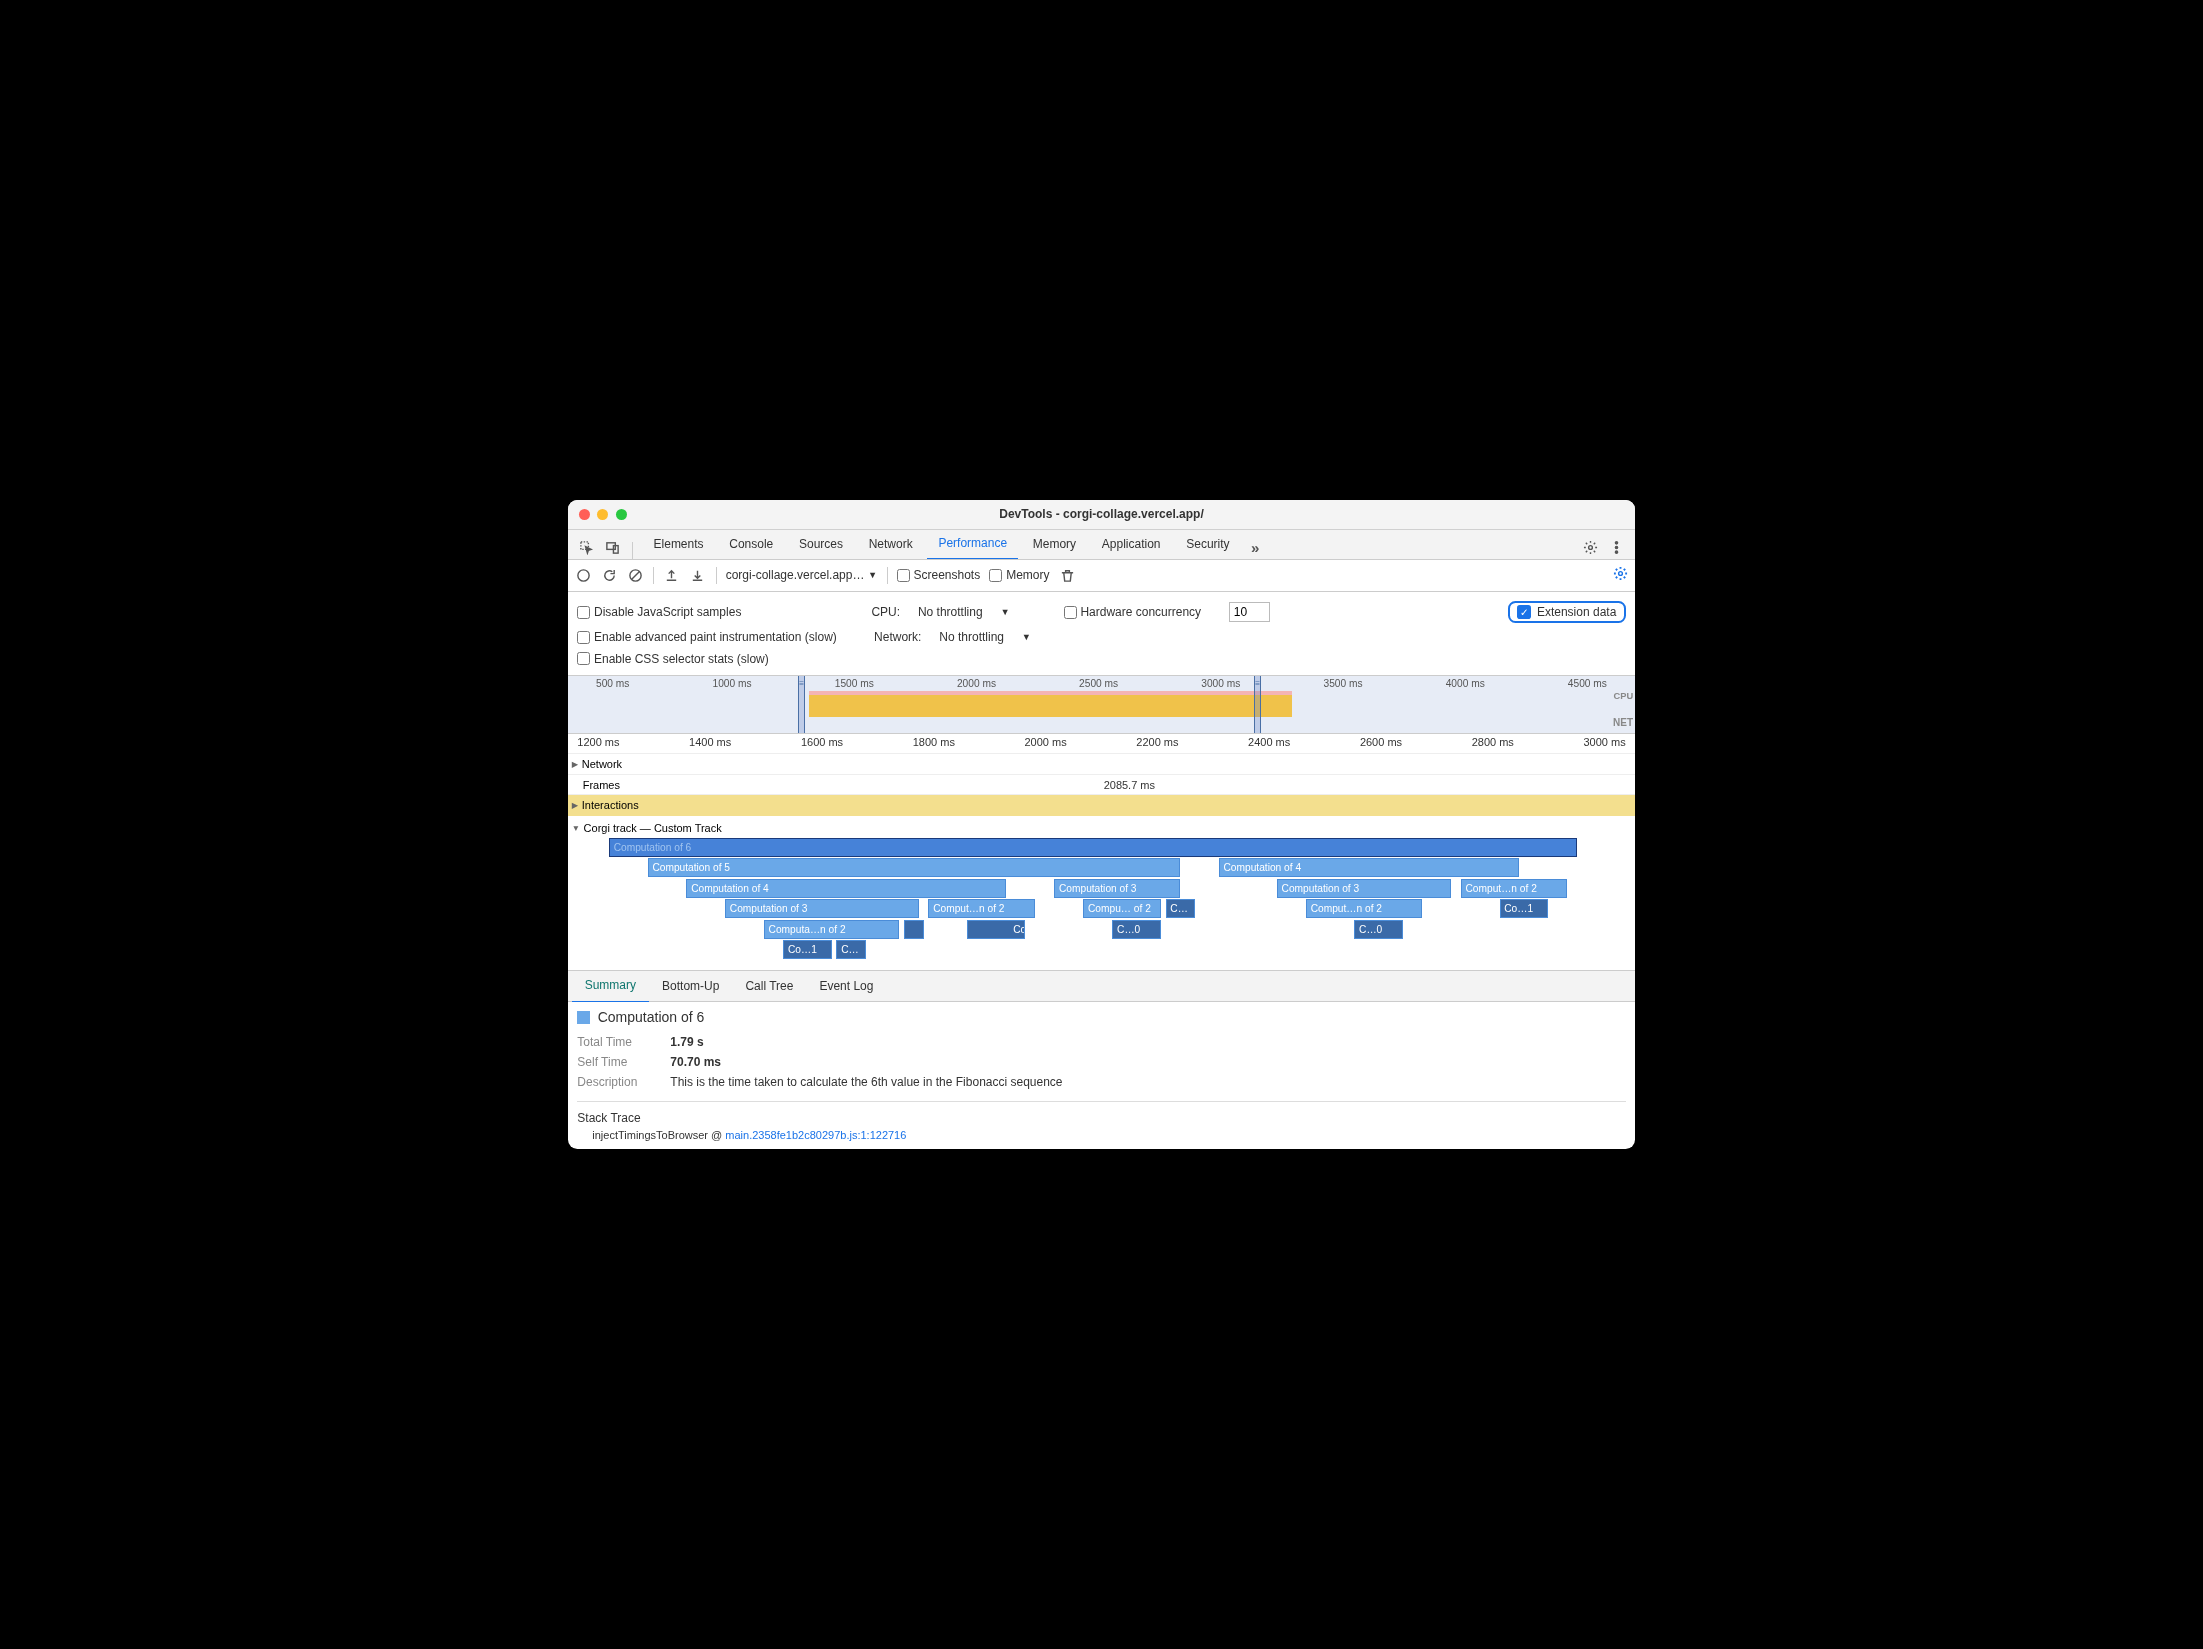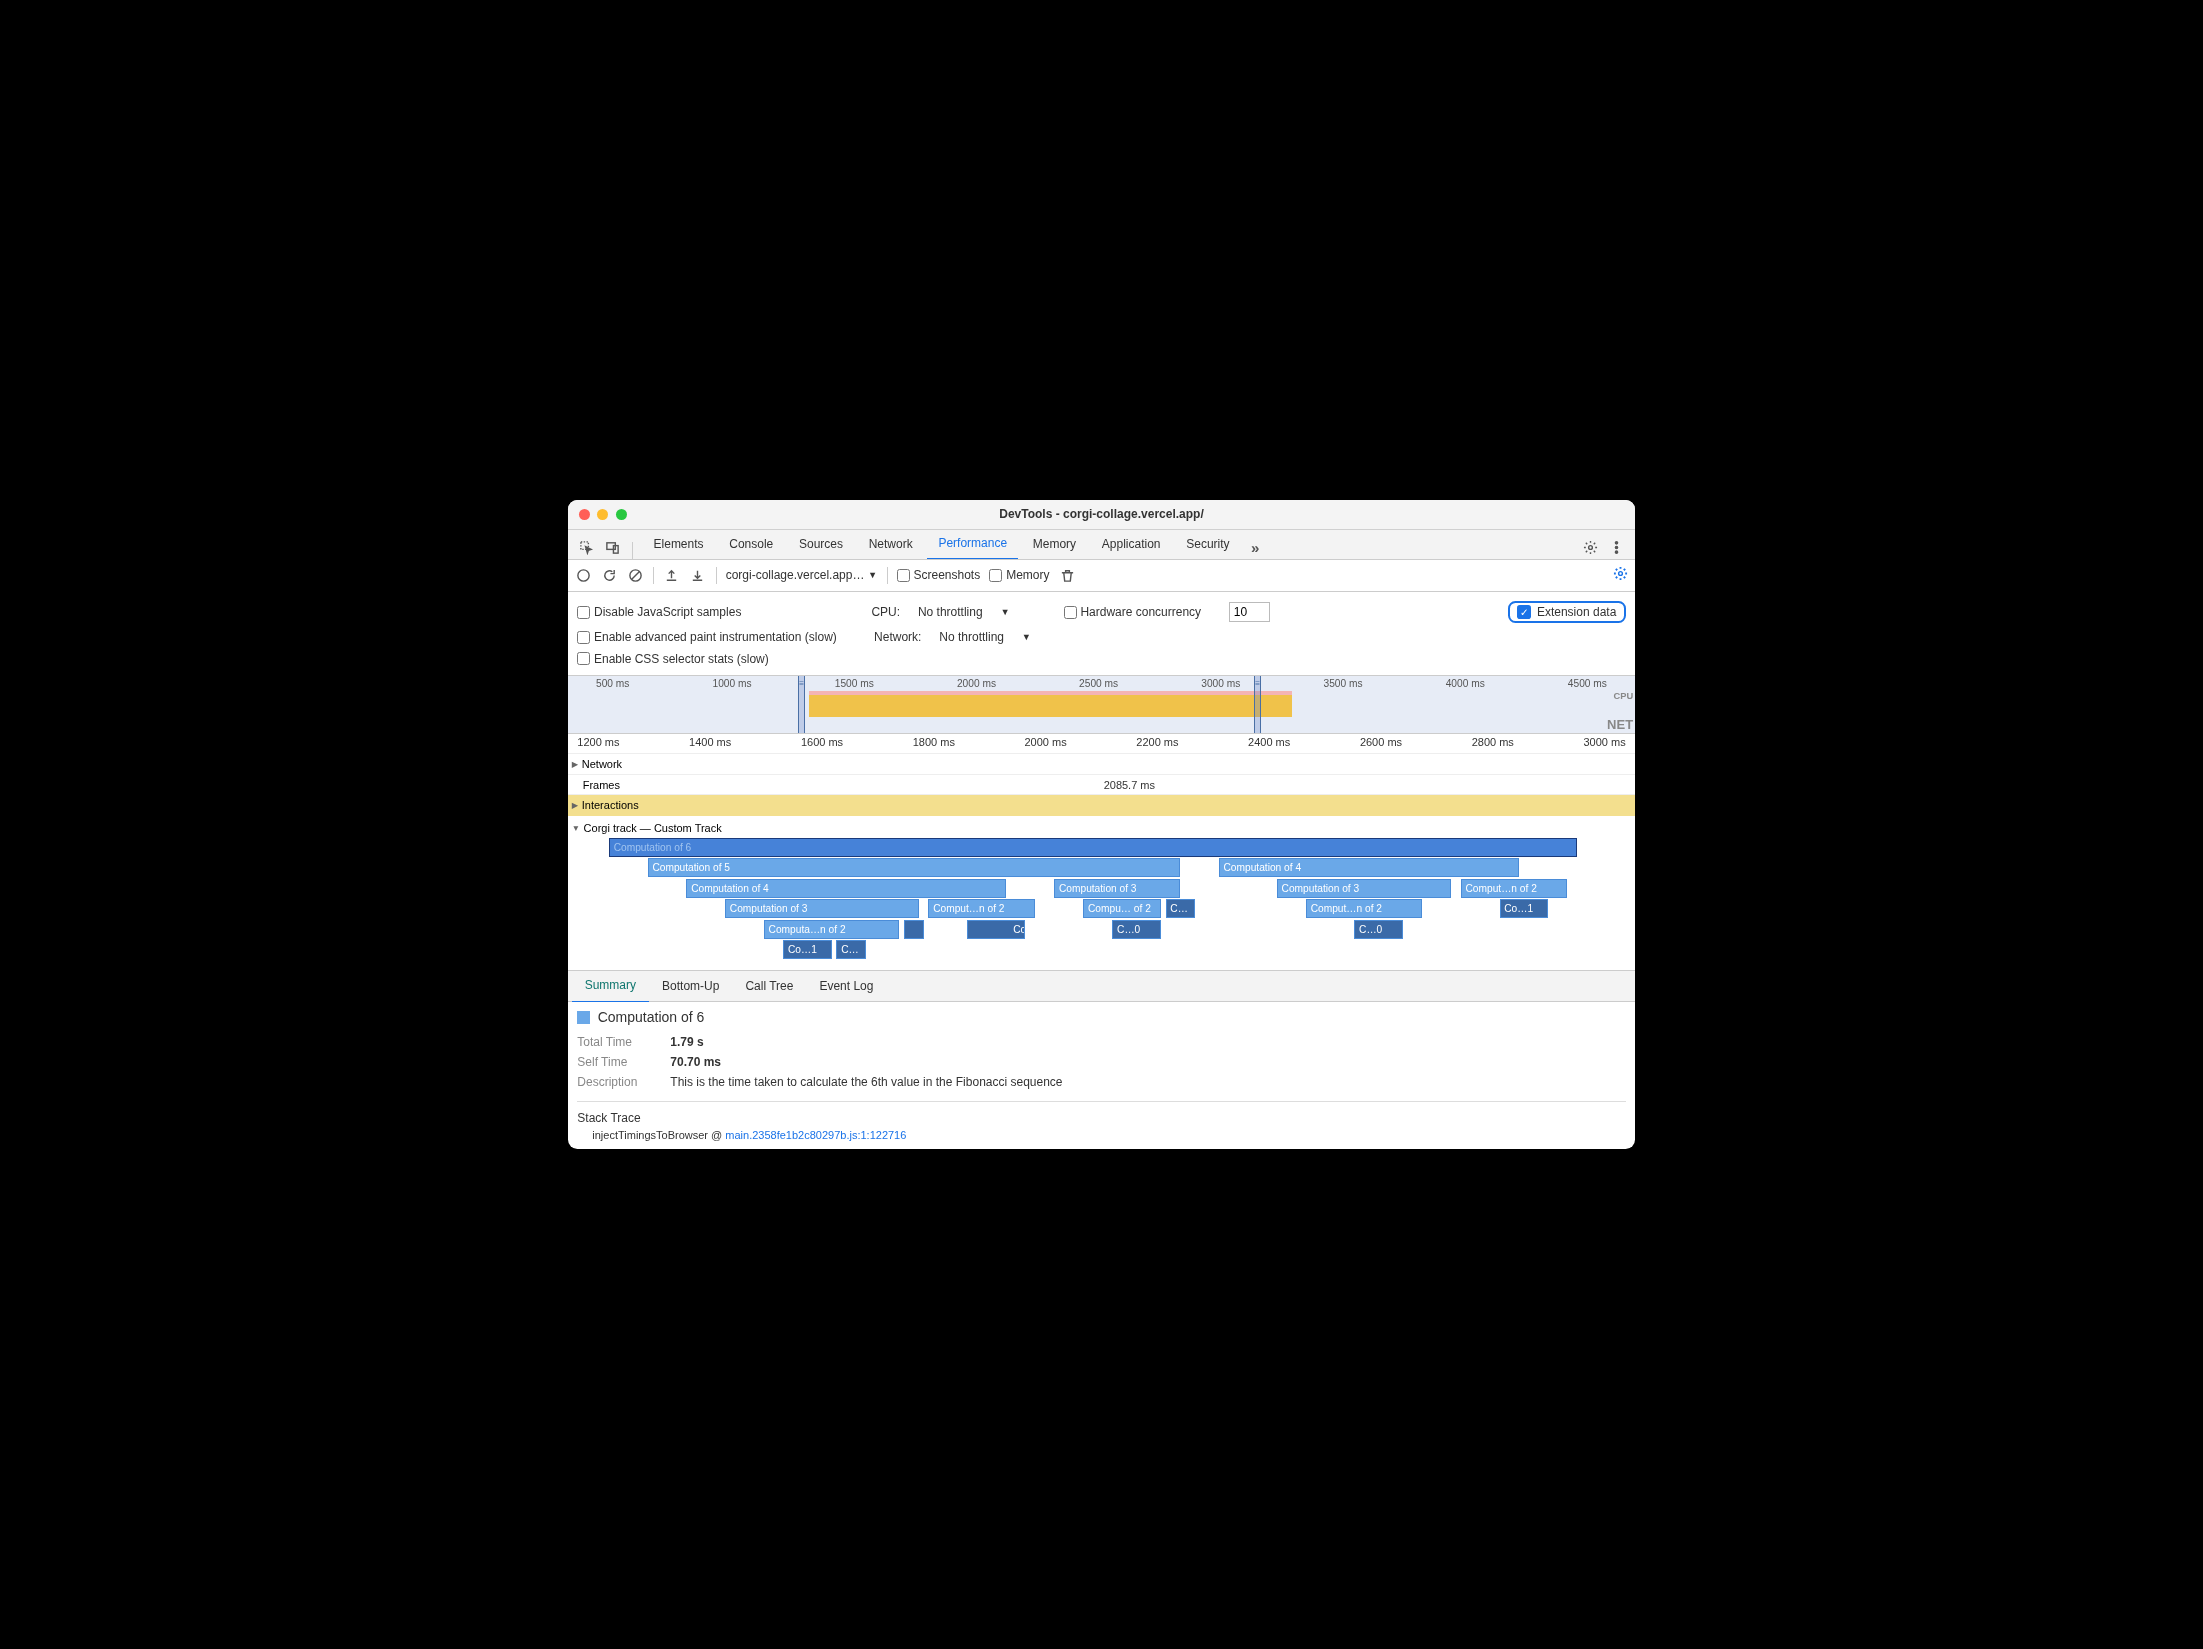--- a/index.html
+++ b/index.html
@@ -33,21 +33,21 @@
 .dropdown .arr{font-size:9.3px;color:#333}
 .numinput{width:41px;height:20.4px;border:0.9px solid #bbb;padding:0 3.7px;font-size:12px}
 .ext-highlight{border:2.8px solid #1a73e8;border-radius:7.4px;padding:1.9px 7.4px;display:flex;align-items:center;gap:5.6px;margin-left:auto}
 .ext-highlight .cb{width:14px;height:14px;background:#1a73e8;border-radius:2.8px;display:flex;align-items:center;justify-content:center;color:#fff;font-size:10.2px}
 .overview{height:58px;background:#e7ecf6;position:relative;border-bottom:0.9px solid #ccc}
 .ov-ticks{display:flex;justify-content:space-between;padding:1.9px 28px 0;font-size:10.2px;color:#555}
 .ov-flame{position:absolute;left:241px;right:343px;top:18.6px;height:22px;background:#f0c24a}
 .ov-pink{position:absolute;left:241px;right:343px;top:15px;height:3.7px;background:#f4b4b4}
 .ov-handle{position:absolute;top:0;bottom:0;width:7.4px;background:rgba(100,130,200,.3);border-left:1.9px solid #4a6fa5;border-right:1.9px solid #4a6fa5;display:flex;align-items:flex-start;justify-content:center;color:#4a6fa5;font-size:8.3px;padding-top:1.9px}
 .ov-cpu{position:absolute;right:1.9px;top:15px;font-size:9.3px;color:#888;font-weight:600}
-.ov-net{position:absolute;right:1.9px;top:41px;font-size:13px;color:#888;font-weight:600}
+.ov-net{position:absolute;right:1.9px;top:41px;font-size:10px;color:#888;font-weight:600}
 .ruler{height:20.4px;display:flex;justify-content:space-between;padding:1.9px 9.3px;font-size:11px;color:#333;border-bottom:0.9px solid #eee}
 .tracks{position:relative;font-size:11px}
 .trackrow{display:flex;align-items:center;height:20.4px;border-bottom:0.9px solid #eee;padding-left:3.7px;gap:3.7px}
 .tri{font-size:8.3px;color:#666}
 .interactions{background:#f3df8e;height:20.4px;display:flex;align-items:center;padding-left:3.7px;gap:3.7px}
 .frames-val{margin:0 auto;color:#333}
 .custom-track{padding:1.9px 0}
 .ct-header{display:flex;align-items:center;gap:3.7px;padding-left:3.7px;height:20.4px}
 .flame-area{position:relative;height:130px;margin-left:41px;margin-right:58px}
 .bar{position:absolute;height:18.6px;background:#6aa8e8;color:#fff;font-size:10.2px;display:flex;align-items:center;padding:0 3.7px;overflow:hidden;white-space:nowrap;border:0.9px solid #4a8cd8}

